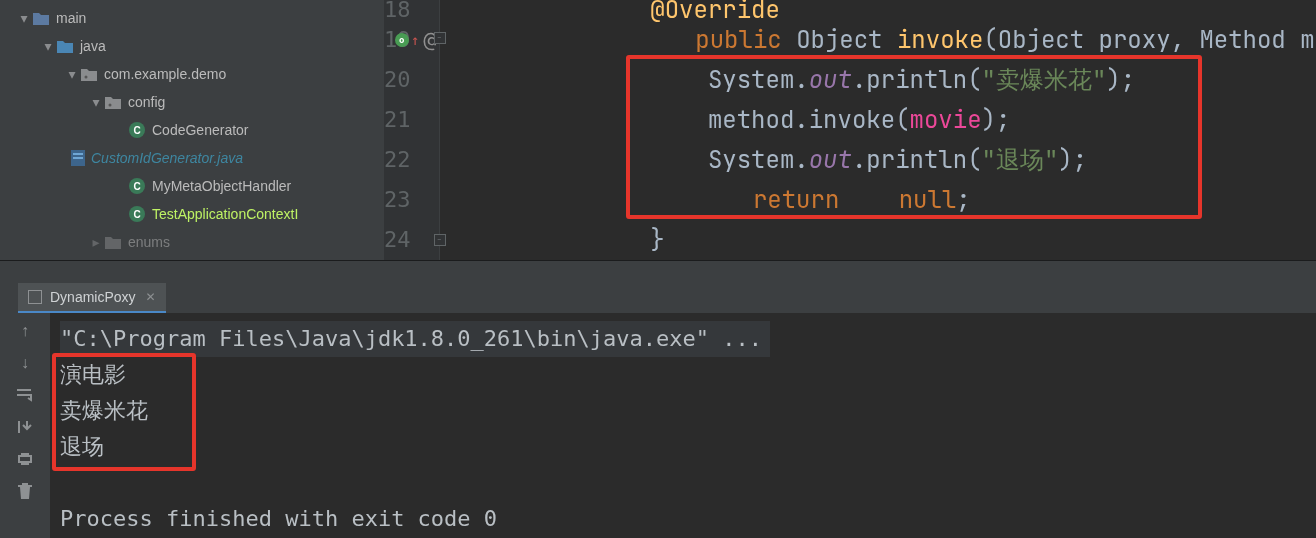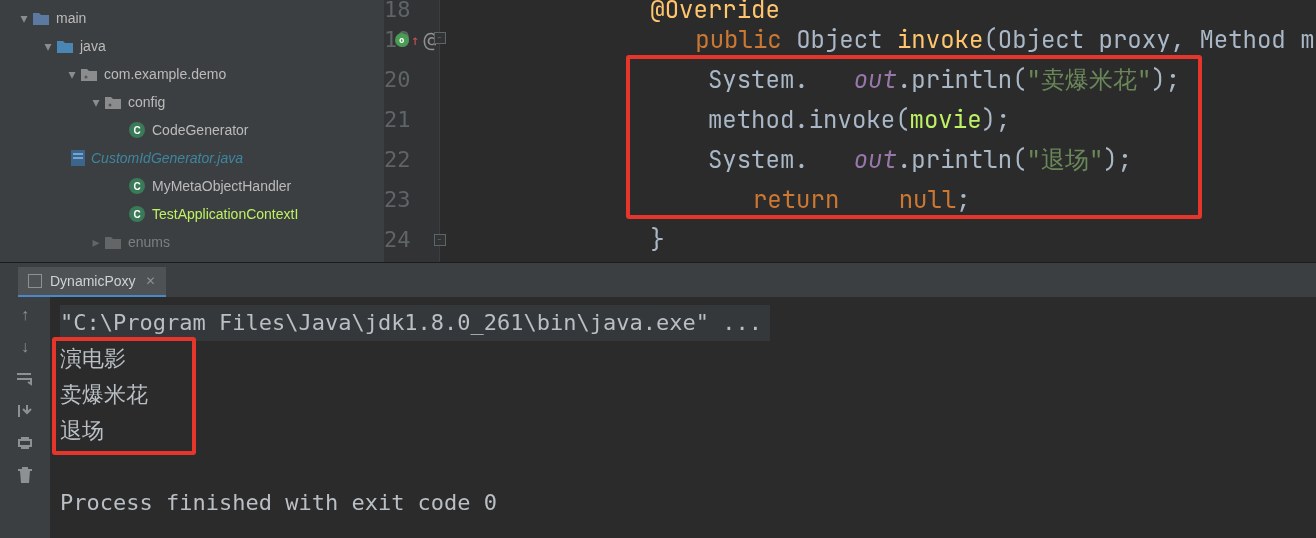--- a/index.html
+++ b/index.html
@@ -94,24 +94,24 @@
     font-family: "Consolas","Menlo","JetBrains Mono",monospace;
     font-size: 24px;
     line-height: 40px;
     padding-left: 38px;
     position: relative;
   }
   .code-line { height:40px; white-space: pre; }
   .kw { color:#cc7832;margin-left:45px; }
   .ident { color:#a9b7c6; }
   .fn { color:#ffc66d; }
-  .field { color:#9876aa; font-style:italic;margin-left:45px; }
+  .field { color:#9876aa; font-style:italic; }
   .str { color:#6a8759; }
   .punc { color:#a9b7c6; }
-  .paramit { color:#bef264; }
+  .paramit { color:#ec4899; }
 
   .red-box1 {
     position:absolute;
     border:4px solid #e6352b;
     border-radius:3px;
     top:55px; left:186px; width:576px; height:164px;
     pointer-events:none;
   }
   .fold-handle {
     position:absolute; left:-6px; width:12px; height:12px;
@@ -120,21 +120,21 @@
   }
 
   .runpanel {
     flex: 1;
     display:flex;
     flex-direction:column;
     background:#2b2b2b;
     border-top:1px solid #1b1c1d;
   }
   .runtab-bar {
-    height:34px;
+    height:52px;
     background:#3c3f41;
     display:flex;
     align-items:flex-end;
     padding-left:18px;
   }
   .runtab {
     height:30px;
     background:#4e5254;
     display:flex;
     align-items:center;

